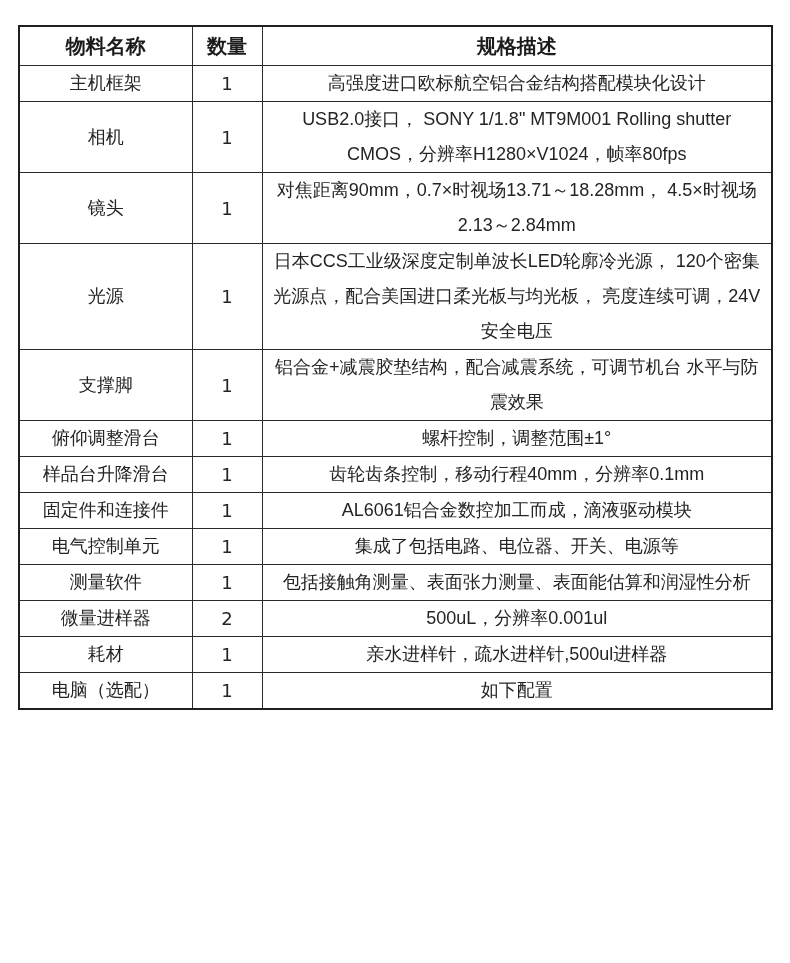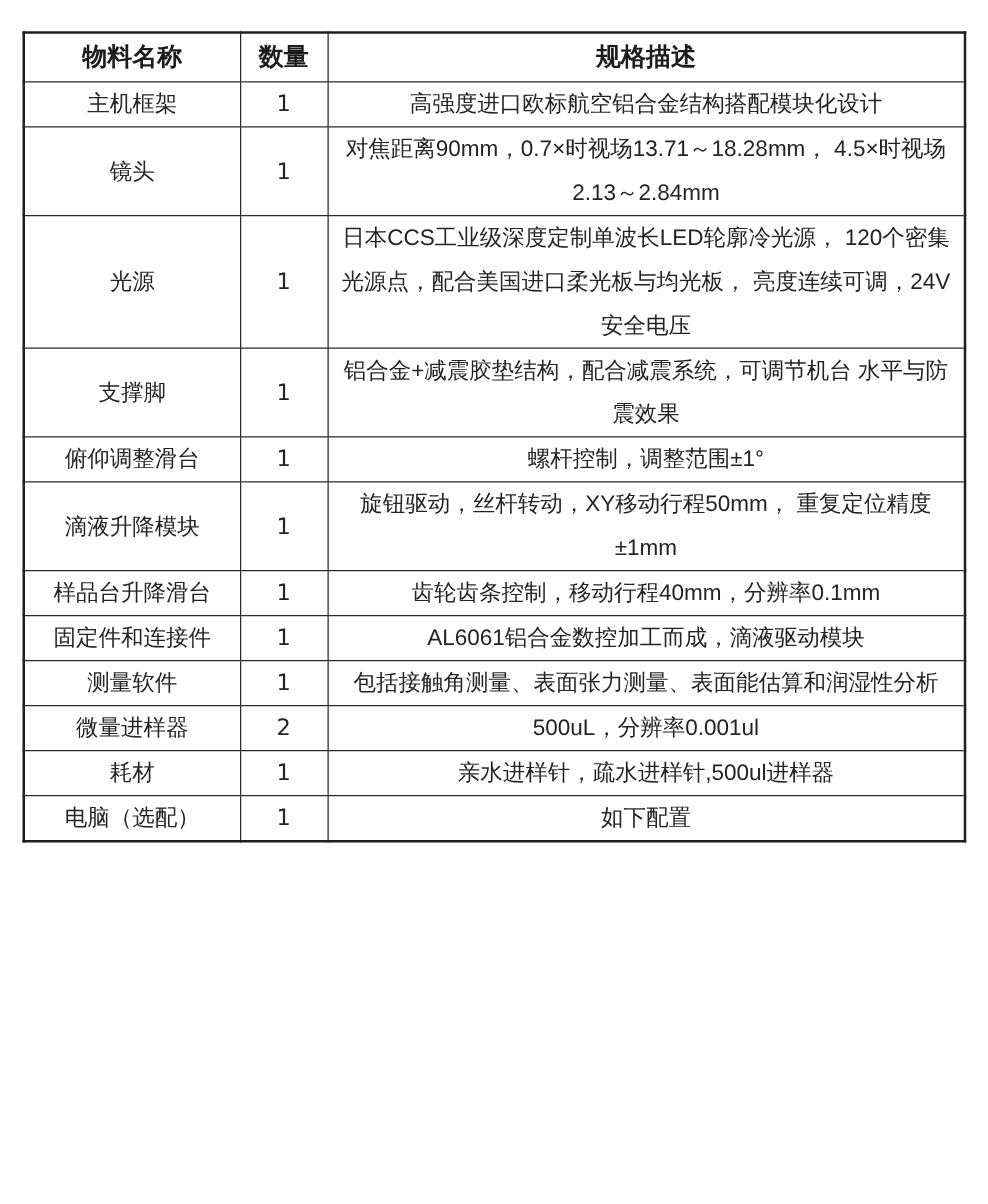--- a/index.html
+++ b/index.html
@@ -70,53 +70,58 @@
         <th>规格描述</th>
       </tr>
     </thead>
     <tbody>
         <tr>
           <td>主机框架</td>
           <td class="qty-cell">1</td>
           <td>高强度进口欧标航空铝合金结构搭配模块化设计</td>
         </tr>
         <tr>
+          <td>相机</td>
+          <td class="qty-cell">1</td>
+          <td>USB2.0接口， SONY 1/1.8" MT9M001 Rolling shutter CMOS，分辨率H1280×V1024，帧率80fps</td>
+        </tr>
+        <tr>
           <td>镜头</td>
           <td class="qty-cell">1</td>
           <td>对焦距离90mm，0.7×时视场13.71～18.28mm， 4.5×时视场2.13～2.84mm</td>
         </tr>
         <tr>
           <td>光源</td>
           <td class="qty-cell">1</td>
           <td>日本CCS工业级深度定制单波长LED轮廓冷光源， 120个密集光源点，配合美国进口柔光板与均光板， 亮度连续可调，24V安全电压</td>
         </tr>
         <tr>
           <td>支撑脚</td>
           <td class="qty-cell">1</td>
           <td>铝合金+减震胶垫结构，配合减震系统，可调节机台 水平与防震效果</td>
         </tr>
         <tr>
           <td>俯仰调整滑台</td>
           <td class="qty-cell">1</td>
           <td>螺杆控制，调整范围±1°</td>
         </tr>
         <tr>
-          <td>滴液升降模块</td>
-          <td class="qty-cell">1</td>
-          <td>旋钮驱动，丝杆转动，XY移动行程50mm， 重复定位精度±1mm</td>
-        </tr>
-        <tr>
           <td>样品台升降滑台</td>
           <td class="qty-cell">1</td>
           <td>齿轮齿条控制，移动行程40mm，分辨率0.1mm</td>
         </tr>
         <tr>
           <td>固定件和连接件</td>
           <td class="qty-cell">1</td>
           <td>AL6061铝合金数控加工而成，滴液驱动模块</td>
+        </tr>
+        <tr>
+          <td>电气控制单元</td>
+          <td class="qty-cell">1</td>
+          <td>集成了包括电路、电位器、开关、电源等</td>
         </tr>
         <tr>
           <td>测量软件</td>
           <td class="qty-cell">1</td>
           <td>包括接触角测量、表面张力测量、表面能估算和润湿性分析</td>
         </tr>
         <tr>
           <td>微量进样器</td>
           <td class="qty-cell">2</td>
           <td>500uL，分辨率0.001ul</td>

